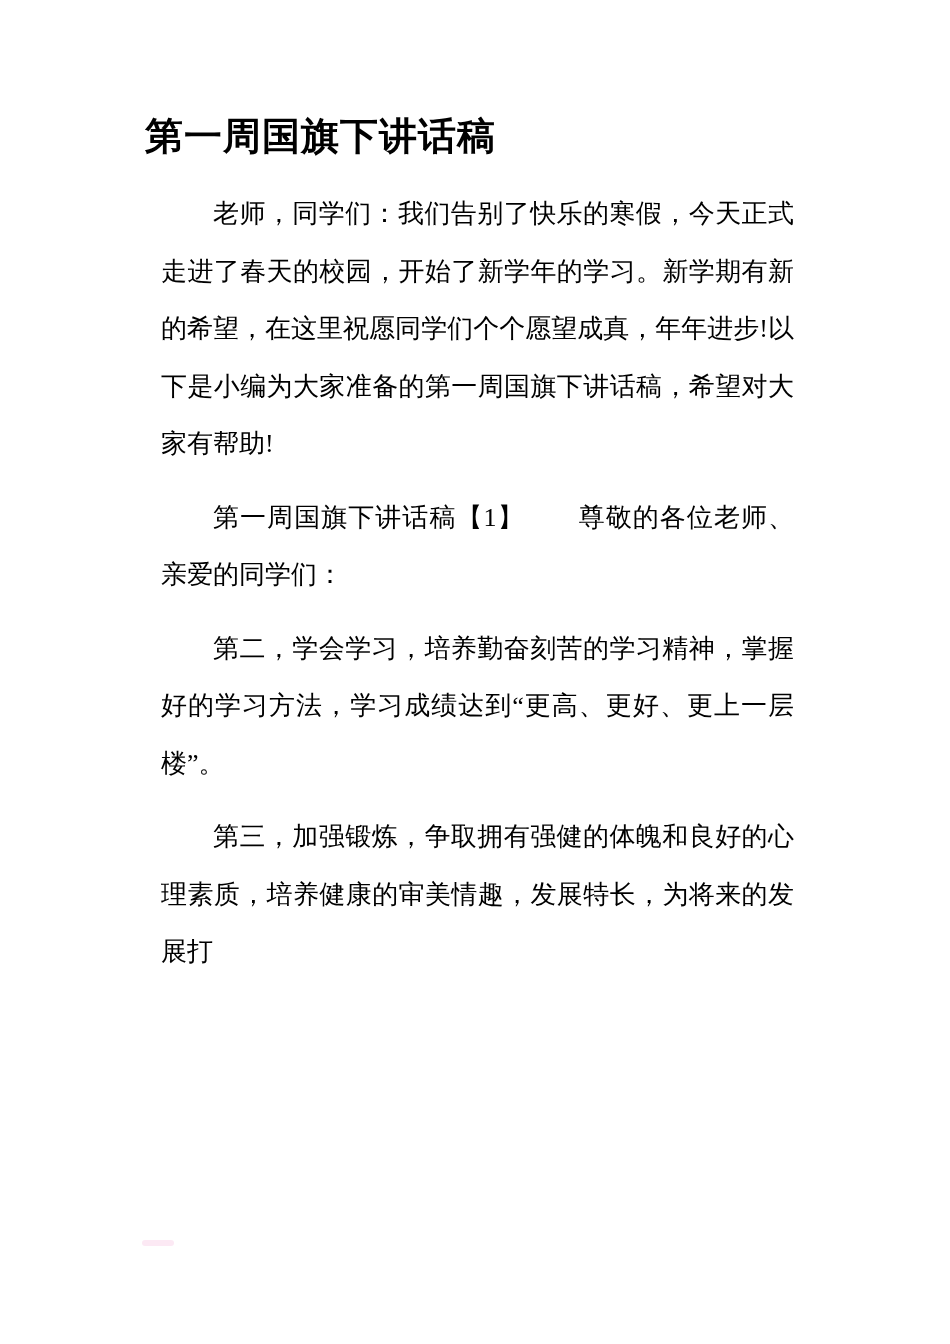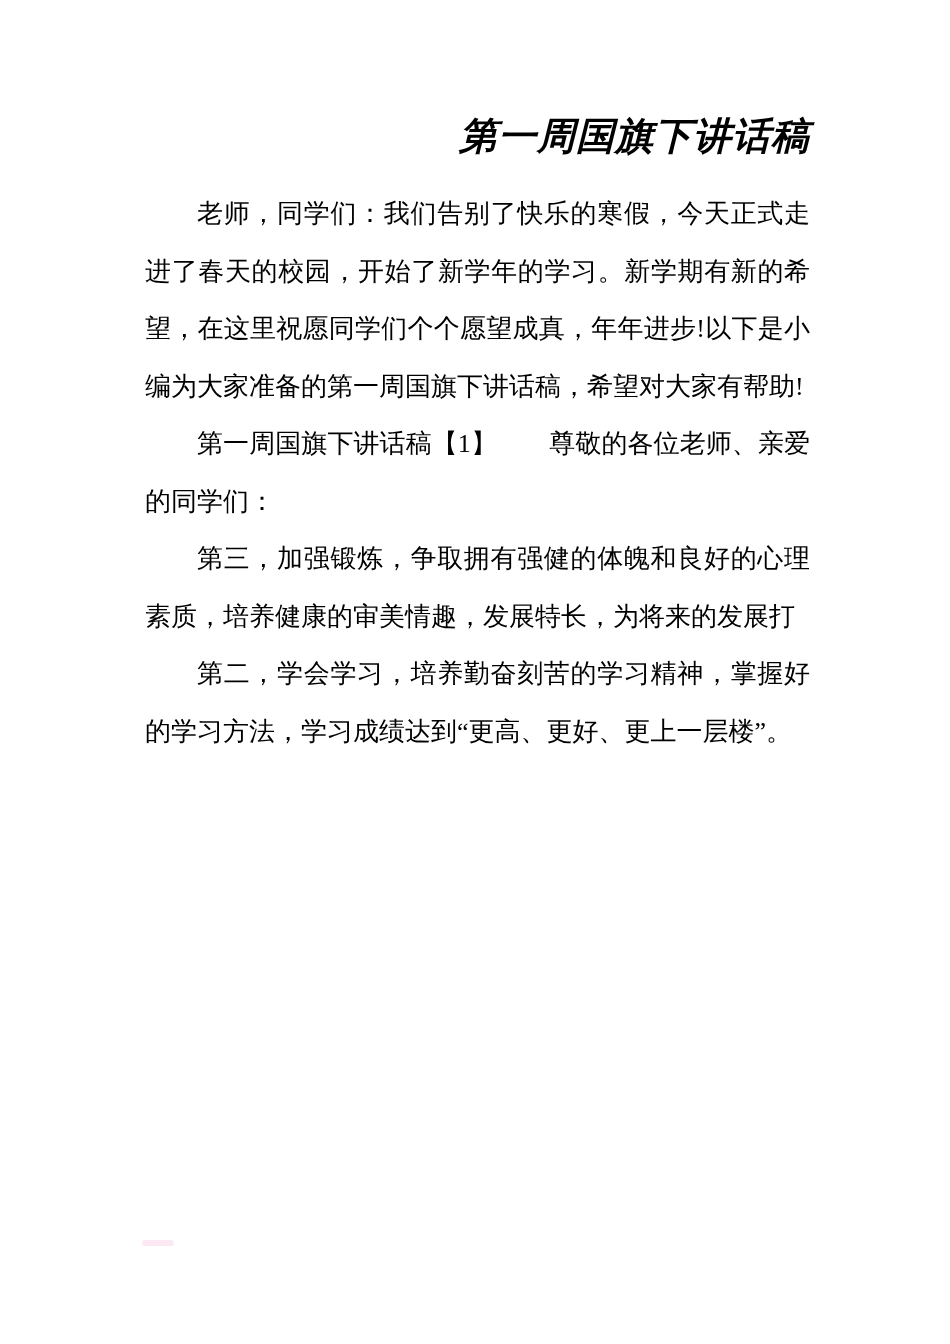--- a/index.html
+++ b/index.html
@@ -20,26 +20,25 @@
     position: absolute;
     left: 145px;
     top: 112px;
     width: 665px;
   }
   .doc-title {
     margin: 0 0 25px 0;
     font-size: 38px;
     line-height: 48px;
     font-weight: 700;
-    text-align: right;
+    text-align: left;
     letter-spacing: 1px;
-    font-style: italic;
   }
   .para {
-    margin: 0;
+    margin: 16px;
     font-size: 26px;
     line-height: 57.5px;
     text-align: justify;
     text-indent: 52px;
     word-break: normal;
   }
   .artifact {
     position: absolute;
     left: 142px;
     top: 1240px;
@@ -50,17 +49,17 @@
   }
 </style>
 </head>
 <body>
 
 <div class="page">
   <div class="content">
     <h1 class="doc-title">第一周国旗下讲话稿</h1>
     <p class="para">老师，同学们：我们告别了快乐的寒假，今天正式走进了春天的校园，开始了新学年的学习。新学期有新的希望，在这里祝愿同学们个个愿望成真，年年进步!以下是小编为大家准备的第一周国旗下讲话稿，希望对大家有帮助!</p>
     <p class="para">第一周国旗下讲话稿【1】　　尊敬的各位老师、亲爱的同学们：</p>
+    <p class="para">第二，学会学习，培养勤奋刻苦的学习精神，掌握好的学习方法，学习成绩达到“更高、更好、更上一层楼”。</p>
     <p class="para">第三，加强锻炼，争取拥有强健的体魄和良好的心理素质，培养健康的审美情趣，发展特长，为将来的发展打</p>
-    <p class="para">第二，学会学习，培养勤奋刻苦的学习精神，掌握好的学习方法，学习成绩达到“更高、更好、更上一层楼”。</p>
   </div>
   <div class="artifact"></div>
 </div>
 
 </body></html>

